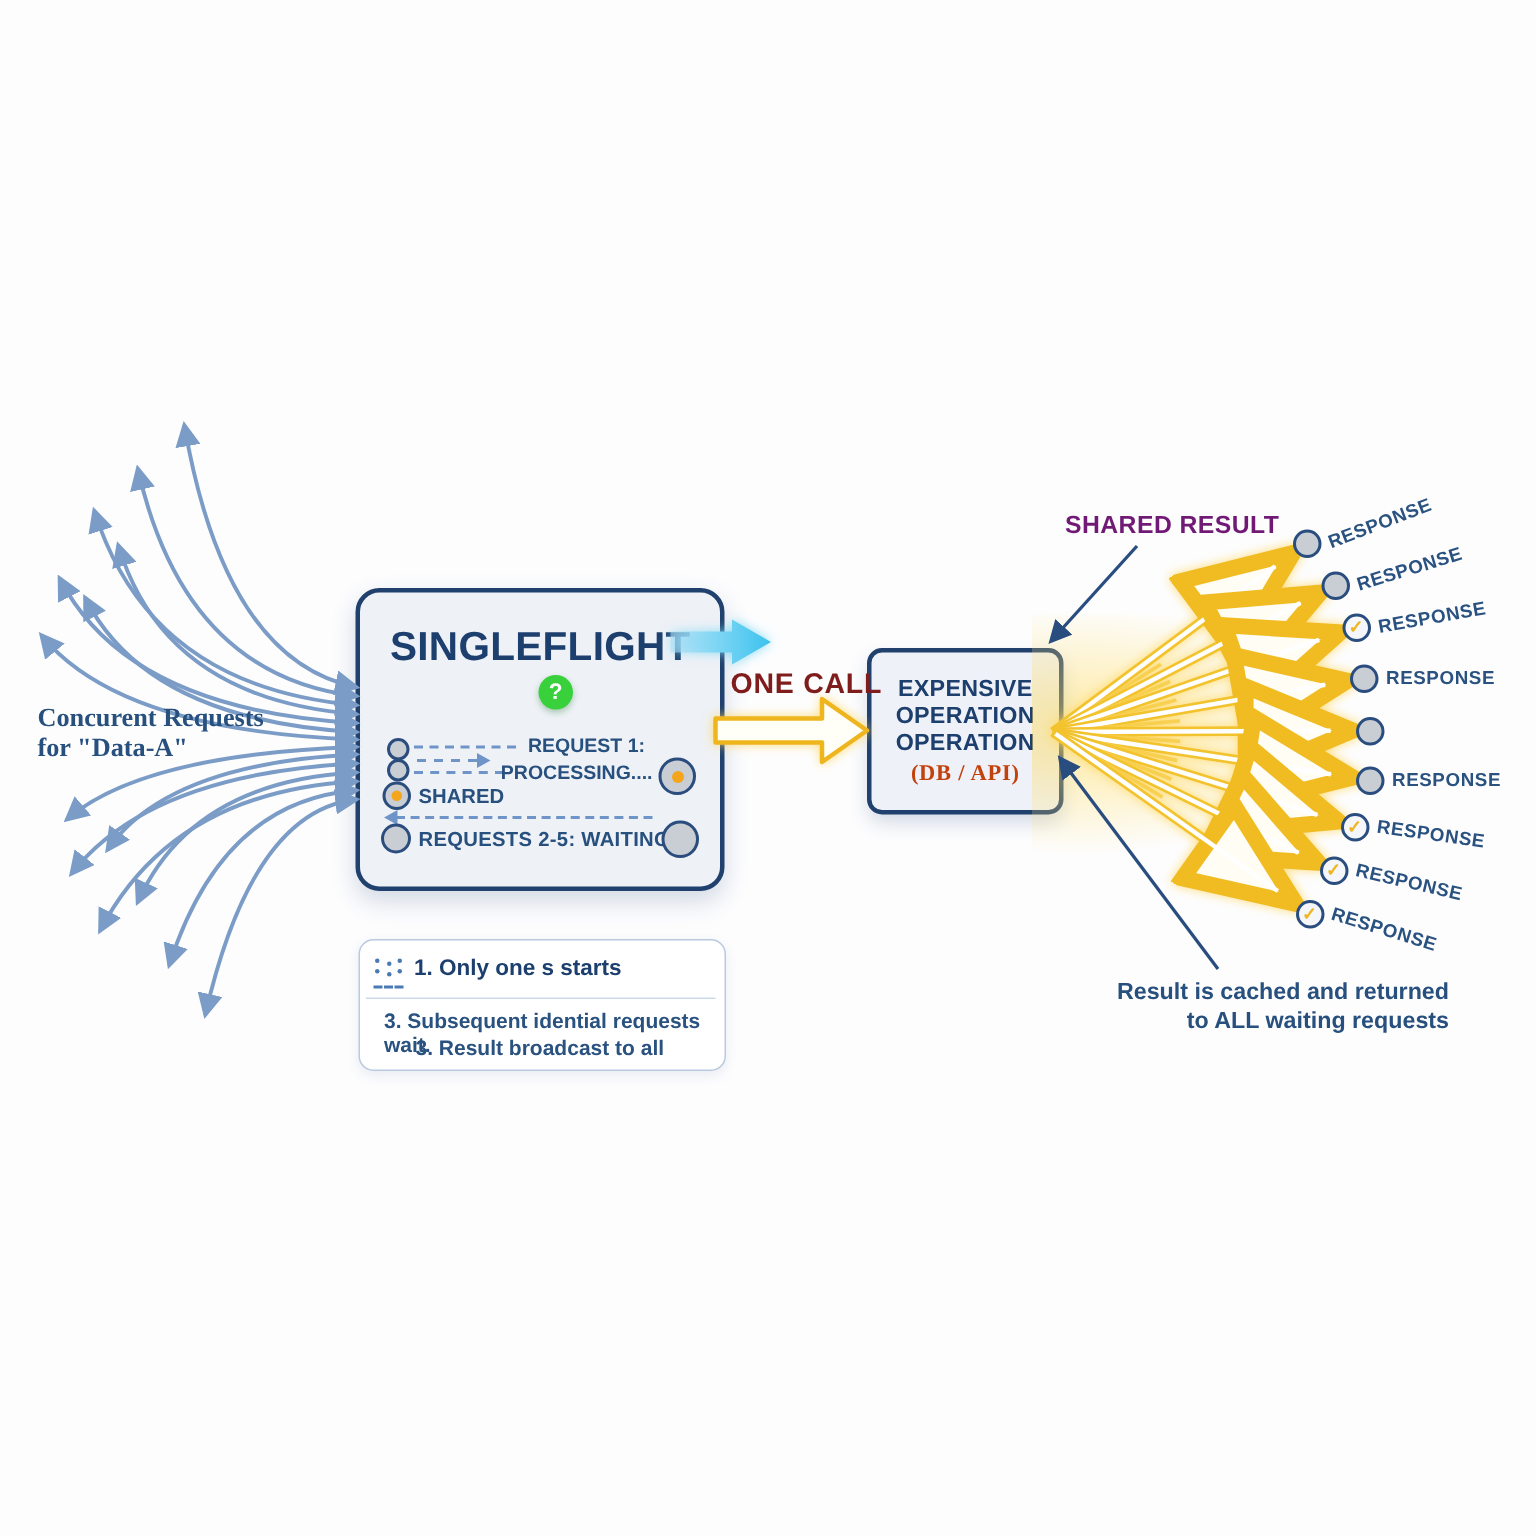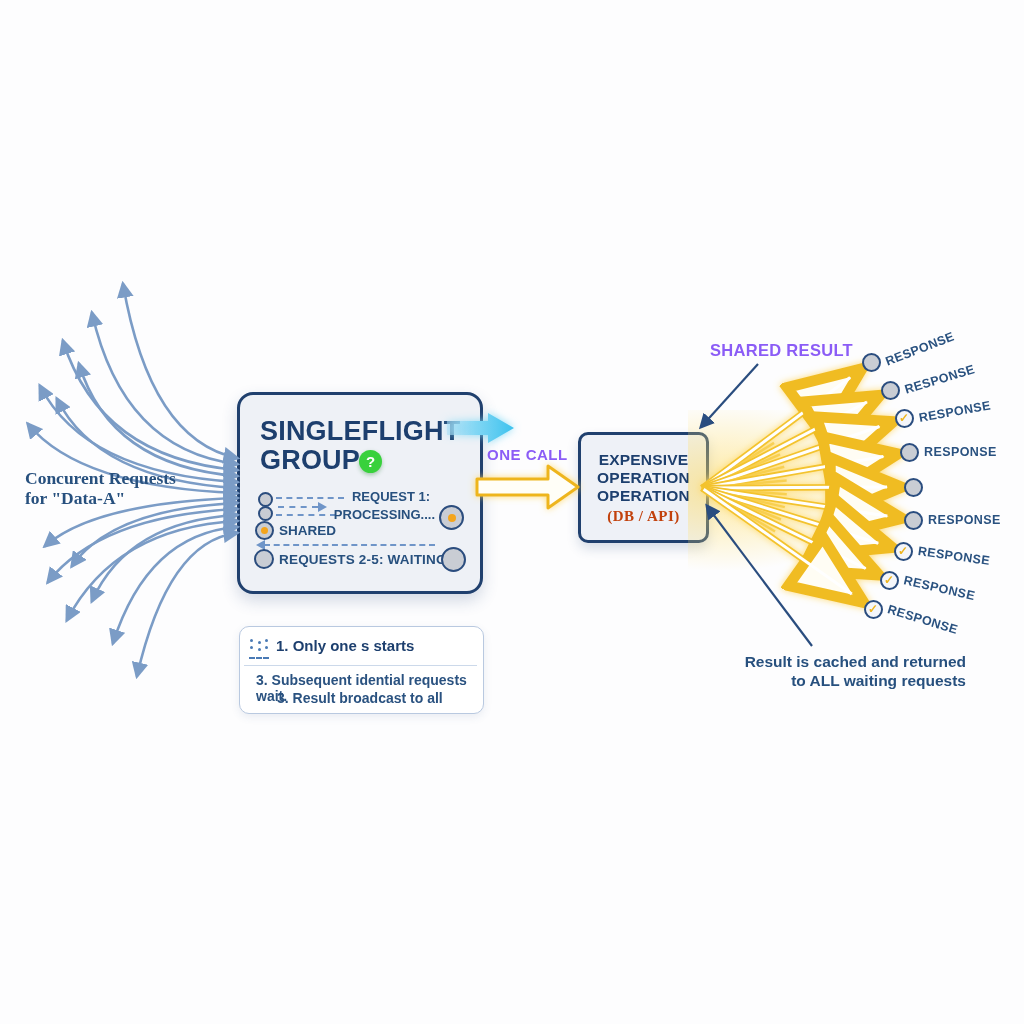--- a/index.html
+++ b/index.html
@@ -26,22 +26,22 @@
   .steps-box{
     left:239px;top:626px;width:243px;height:86px;
     background:#ffffff;border:1.5px solid #b9c9e0;border-radius:10px;
     box-shadow:0 3px 8px rgba(60,90,140,.10);z-index:2;
   }
   
   .sf-title{left:20px;top:22px;font-size:27px;font-weight:800;color:#1d3f6e;line-height:29px;letter-spacing:.2px;}
   .navy-sm{font-size:13px;font-weight:700;color:#27507e;}
   .exp-line{font-size:15.5px;font-weight:800;color:#1d3f6e;line-height:18px;letter-spacing:.2px;}
   .exp-sub{font-size:15px;font-weight:600;color:#c2410c;margin-top:3px;letter-spacing:.5px;font-family:Liberation Serif, serif;}
-  .one-call{left:487px;top:446px;font-size:15px;font-weight:800;color:#8b5cf6;letter-spacing:.5px;z-index:6;}
-  .shared-result{left:710px;top:341px;font-size:16.5px;font-weight:800;color:#8b5cf6;letter-spacing:.3px;z-index:6;}
+  .one-call{left:487px;top:446px;font-size:19px;font-weight:800;color:#7f1d1d;letter-spacing:.5px;z-index:6;}
+  .shared-result{left:710px;top:341px;font-size:16.5px;font-weight:800;color:#701a75;letter-spacing:.3px;z-index:6;}
   .cache-note{left:726px;top:652px;width:240px;text-align:right;font-size:15.5px;font-weight:600;color:#27507e;line-height:19px;z-index:6;}
   .concurrent-label{left:25px;top:468px;font-size:17.5px;font-weight:700;color:#27507e;line-height:20px;z-index:6;font-family:Liberation Serif, serif;}
   
   .dot{border-radius:50%;background:#c9cdd4;border:2.5px solid #2b4d7e;box-sizing:border-box;display:flex;align-items:center;justify-content:center;}
   .dot .core{width:8px;height:8px;border-radius:50%;background:#f4a51c;}
   .dot .core.sm{width:7px;height:7px;}
   .resp-circle{position:absolute;width:19px;height:19px;border-radius:50%;box-sizing:border-box;border:2.5px solid #2a4d7f;z-index:6;display:flex;align-items:center;justify-content:center;}
   .resp-circle.gray{background:#c9cdd4;}
   .resp-circle.check{background:#f4f6fa;color:#eeb51e;font-size:12px;font-weight:800;}
   .resp-label{position:absolute;height:16px;line-height:16px;font-size:12.5px;font-weight:800;color:#2a5280;letter-spacing:.4px;transform-origin:left center;z-index:6;white-space:nowrap;}
@@ -88,21 +88,20 @@
     <path d="M92,601 Q128,521 237,515"></path>
     <path d="M67,620 Q115,528 237,521"></path>
     <path d="M113,643 Q148,534 237,527"></path>
     <path d="M137,676 Q168,541 237,533"></path>
   </g>
 </svg>
 
 <div class="abs sf-box">
   <div class="abs sf-title">
     <div>SINGLEFLIGHT</div>
-    <div>GROUP</div>
   </div>
   <div class="abs badge">?</div>
 
   <div class="abs dot" style="left:18px;top:97px;width:15px;height:15px;"></div>
   <div class="abs dot" style="left:18px;top:111px;width:15px;height:15px;"></div>
   <div class="abs dash-line" style="left:36px;top:102px;width:68px;"></div>
   <div class="abs dash-line" style="left:38px;top:111px;width:40px;"></div>
   <div class="abs tri-right" style="left:78px;top:107px;"></div>
   <div class="abs dash-line" style="left:36px;top:119px;width:60px;"></div>
 

